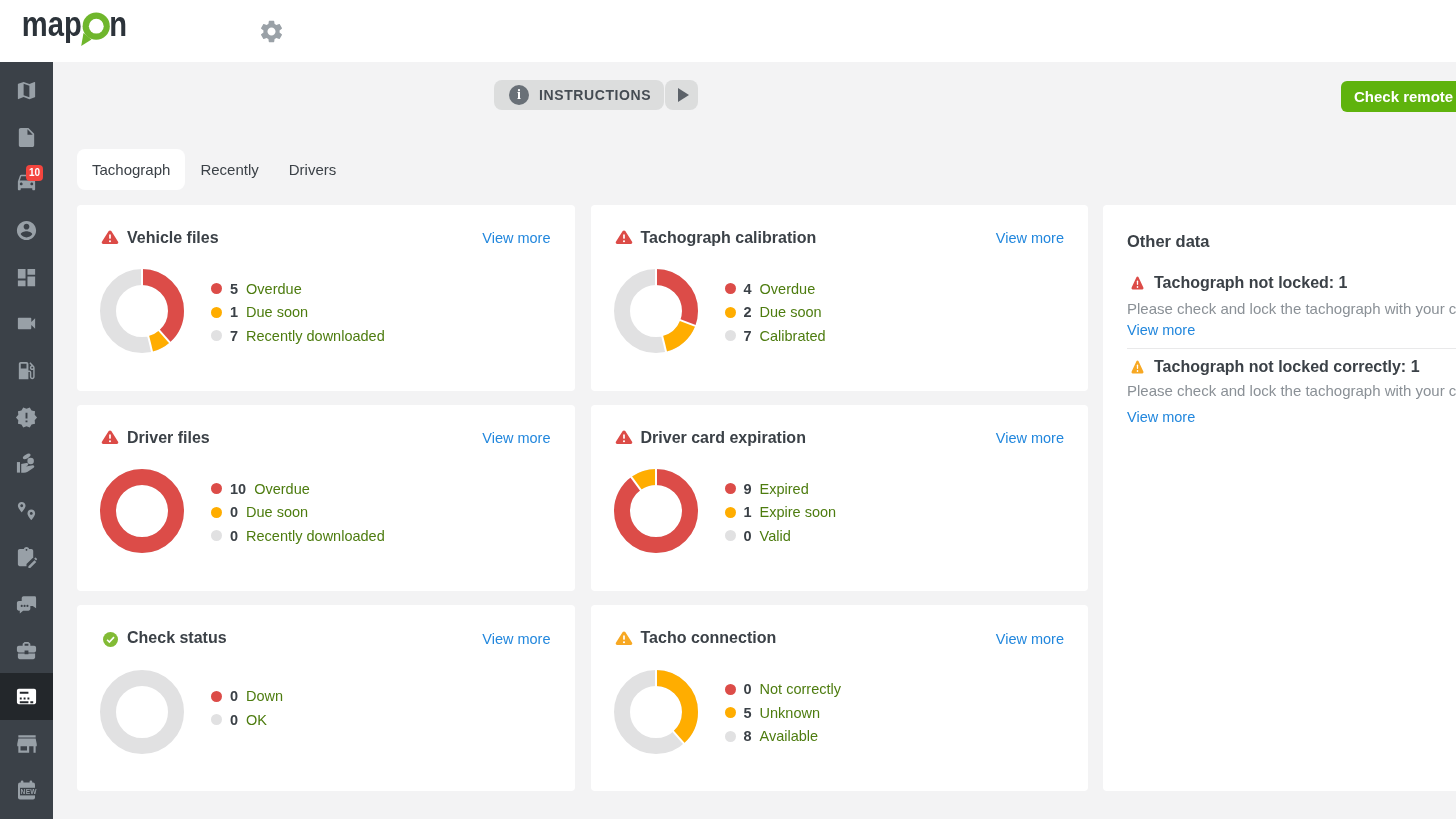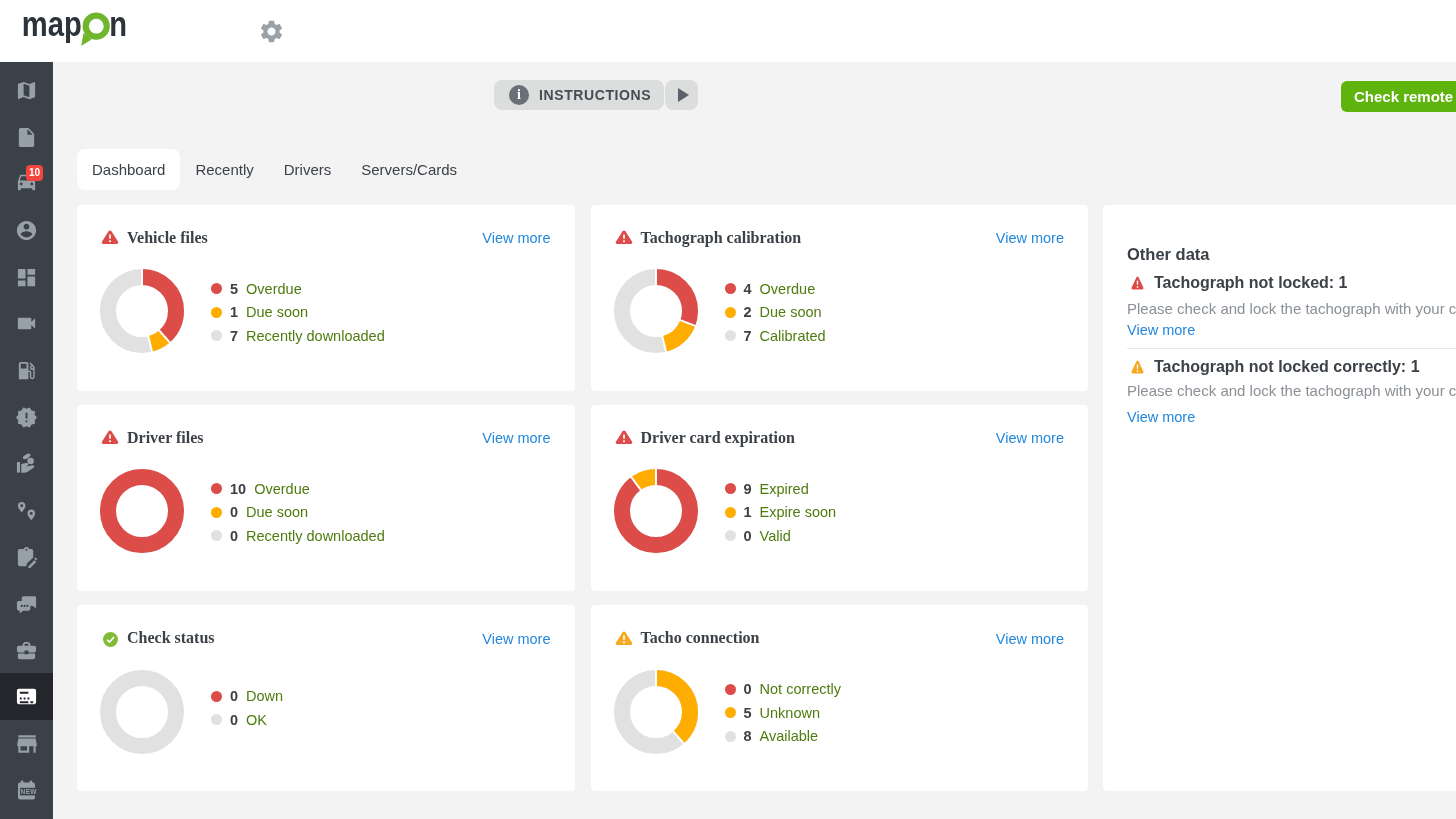--- a/index.html
+++ b/index.html
@@ -17,29 +17,29 @@
 .instr .ic { width:20px; height:20px; border-radius:50%; background:#697077; color:#fff; font-size:14px; font-weight:bold; display:flex; align-items:center; justify-content:center; margin-right:10px; font-family:"Liberation Serif",serif; }
 .instr .tx { font-size:14px; font-weight:bold; color:#454c53; letter-spacing:0.6px; }
 .playbtn { position:absolute; left:665px; top:80px; width:33px; height:30px; background:#dcdddd; border-radius:8px; display:flex; align-items:center; justify-content:center; }
 .playbtn .tri { width:0; height:0; border-left:11px solid #5c6269; border-top:7px solid transparent; border-bottom:7px solid transparent; margin-left:3px; }
 .greenbtn { position:absolute; left:1341px; top:80.5px; width:230px; height:31px; background:#5fb30d; border-radius:6px; color:#fff; font-size:15px; font-weight:bold; display:flex; align-items:center; padding-left:13px; }
 .tabs { position:absolute; left:77px; top:149px; display:flex; height:41px; align-items:center; }
 .tab { font-size:15px; color:#3b4147; padding:0 15px; height:41px; display:flex; align-items:center; border-radius:8px; }
 .tab.active { background:#fff; }
 .card { position:absolute; background:#fff; border-radius:4px; width:497.5px; height:186px; }
 .card .hdr { position:absolute; left:24px; top:228px; display:flex; align-items:center; }
-.card .ttl { font-size:16px; font-weight:bold; color:#3b4147; margin-left:8px;font-family:Liberation Serif, serif; }
+.card .ttl { font-size:16px; font-weight:bold; color:#3b4147; margin-left:8px; }
 .viewmore { position:absolute; right:24px; font-size:14.5px; color:#2287dd; }
 .legend { position:absolute; }
 .lrow { display:flex; align-items:center; height:23.5px; }
 .lrow .dot { width:11px; height:11px; border-radius:50%; margin-right:8px; flex:none; }
 .lrow .num { font-size:14.5px; font-weight:bold; color:#3b4147; }
 .lrow .lbl { font-size:14.5px; color:#4d7c0f; margin-left:8px; white-space:nowrap; }
 .rpanel { position:absolute; left:1103px; top:204.5px; width:497px; height:586px; background:#fff; border-radius:4px; }
-.rpanel h3 { position:absolute; left:24px; top:40px; font-size:16.5px; color:#3b4147;text-align:center; }
+.rpanel h3 { position:absolute; left:24px; top:27px; font-size:16.5px; color:#3b4147;text-align:center; }
 .rhdr { position:absolute; left:28px; display:flex; align-items:center; }
 .rhdr .rttl { font-size:16px; font-weight:bold; color:#3b4147; margin-left:10px; }
 .rp { position:absolute; left:24px; font-size:15px; color:#8a9096; white-space:nowrap; }
 .rvm { position:absolute; left:24px; font-size:14.5px; color:#2287dd; }
 .rdiv { position:absolute; left:24px; right:0; height:1px; background:#e9e9ea; }
 </style>
 </head>
 <body>
 <div id="page">
 <div class="topbar">
@@ -159,24 +159,23 @@
 
 <div class="instr">
       <div class="ic">i</div>
       <div class="tx">INSTRUCTIONS</div>
     </div>
 <div class="playbtn">
       <div class="tri"></div>
     </div>
 <div class="greenbtn">Check remote downloads</div>
 <div class="tabs">
-  <div class="tab active">Dashboard</div>
+  <div class="tab active">Tachograph</div>
   <div class="tab">Recently</div>
   <div class="tab">Drivers</div>
-  <div class="tab">Servers/Cards</div>
 </div>
 <div id="grid">
       <div class="card" style="left: 77px; top: 204.5px;">
         <div class="hdr" style="top:24px;left:24px">
           <span style="width:18px;display:flex;justify-content:center">
             <svg width="18" height="14.5" viewBox="0 0 18 16" preserveAspectRatio="none">
               <path d="M7.7 1.2 L0.9 13.1 C0.3 14.1 1.05 15.4 2.3 15.4 L15.7 15.4 C16.95 15.4 17.7 14.1 17.1 13.1 L10.3 1.2 C9.7 0.2 8.3 0.2 7.7 1.2 Z" fill="#dc4b47"></path>
               <rect x="8.15" y="4.6" width="1.7" height="5.2" rx="0.85" fill="#fff"></rect>
               <circle cx="9" cy="12.4" r="1.05" fill="#fff"></circle>
             </svg>

